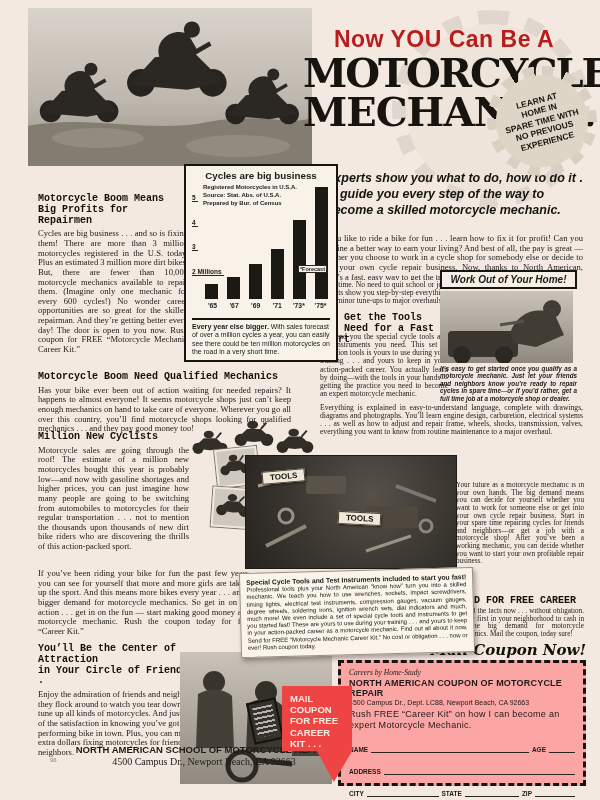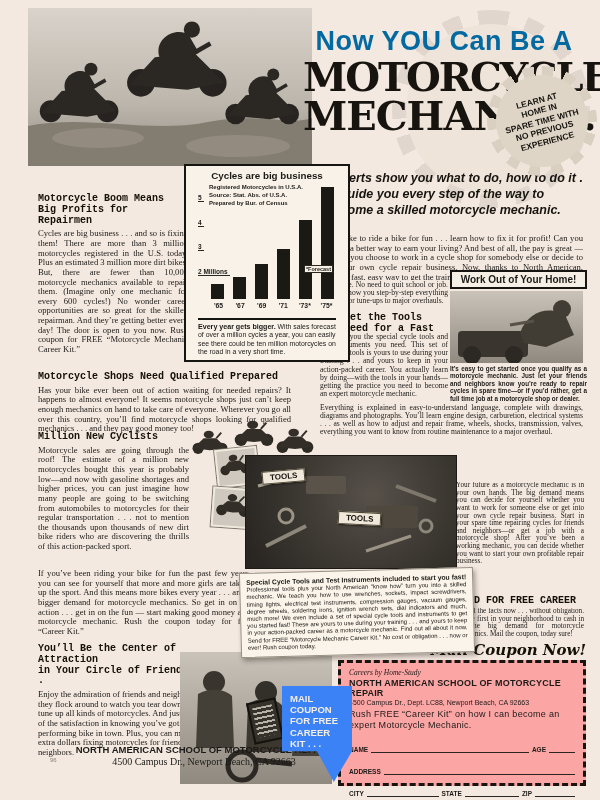--- a/index.html
+++ b/index.html
@@ -7,21 +7,21 @@
   .page{position:absolute;inset:0;background:#f4e9e1;}
   .pre{white-space:pre-line;}
   .jus{text-align:justify;}
 
   
   .hero{position:absolute;left:28px;top:8px;width:284px;height:158px;}
   .gear-deco{position:absolute;left:392px;top:10px;width:198px;height:198px;border-radius:50%;
     background:repeating-conic-gradient(rgba(90,80,70,.12) 0deg 11deg, transparent 11deg 22deg);z-index:0;}
   .gear-deco::after{content:"";position:absolute;inset:14px;border-radius:50%;background:#efe4da;}
   .title-block{position:absolute;left:303px;top:26px;width:282px;text-align:center;z-index:2;}
-  .kicker{font-weight:bold;font-size:27px;letter-spacing:.5px;color:#0369a1;}
+  .kicker{font-weight:bold;font-size:23px;letter-spacing:.5px;color:#b91c1c;}
   .big1{font-family:"DejaVu Serif",serif;font-weight:bold;font-size:40px;line-height:.98;letter-spacing:-2px;color:#17140f;}
   .big2{font-family:"DejaVu Serif",serif;font-weight:bold;font-size:40px;line-height:.98;letter-spacing:-1px;color:#17140f;}
   .burst{position:absolute;left:487px;top:66px;width:110px;height:110px;z-index:3;}
   .burst .teeth{position:absolute;inset:0;border-radius:50%;
     background:repeating-conic-gradient(#d9d0c2 0deg 13deg, transparent 13deg 26deg);}
   .burst .disc{position:absolute;inset:9px;border-radius:50%;background:#ded5c7;}
   .burst .btxt{position:absolute;inset:0;display:flex;align-items:center;justify-content:center;
     transform:rotate(-15deg);font-weight:bold;font-size:8.5px;line-height:1.22;text-align:center;color:#17140f;}
   .intro{position:absolute;left:326px;top:170px;width:258px;font-weight:bold;font-style:italic;
     font-size:12.5px;line-height:1.28;color:#17140f;}
@@ -35,42 +35,42 @@
   .sec-boom{position:absolute;left:38px;top:194px;width:150px;}
   .sec-shops{position:absolute;left:38px;top:372px;width:253px;}
   .sec-million{position:absolute;left:38px;top:432px;width:151px;}
   .sec-girls{position:absolute;left:38px;top:566px;width:213px;}
   .sec-friends{position:absolute;left:38px;top:644px;width:180px;}
   .sec-friends h3{text-align:left;}
   .sec-friends .body-sm{width:172px;}
   .sec-boom .body-sm,.sec-shops .body-sm,.sec-million .body-sm,.sec-girls .body-sm,.sec-friends .body-sm{margin-top:3px;}
 
   
-  .chart-box{position:absolute;left:184px;top:164px;width:138px;border:2px solid #171511;background:#f8f2e9;z-index:2;padding:3px 12px 4px;}
+  .chart-box{position:absolute;left:184px;top:164px;width:138px;border:2px solid #171511;background:#f8f2e9;z-index:2;padding:3px 6px 4px;}
   .chart-title{font-weight:bold;font-size:9.8px;text-align:center;margin:1px 0 2px;}
   .chart-plot{position:relative;height:132px;}
   .chart-bars{position:absolute;left:13px;right:2px;bottom:16px;top:0;display:flex;align-items:flex-end;justify-content:space-between;}
   .bar{width:13px;background:#1b1914;}
   .chart-xl{position:absolute;left:13px;right:2px;bottom:0;height:13px;display:flex;justify-content:space-between;}
   .xlab{width:15px;text-align:center;font-weight:bold;font-size:6.8px;}
   .ytick{position:absolute;left:0;font-weight:bold;font-size:6.5px;white-space:nowrap;border-bottom:1px solid #2a2620;padding-right:2px;}
   .forecast{position:absolute;right:3px;bottom:42px;background:#f6f0e6;border:1px solid #2a2620;font-size:5.5px;font-weight:bold;padding:0 1px;}
   .src-note{position:absolute;left:11px;top:1px;width:96px;font-weight:bold;font-size:6px;line-height:1.3;}
   .chart-cap{border-top:2px solid #171511;margin-top:3px;padding-top:3px;font-size:6.9px;line-height:1.18;}
   .chart-cap b{font-size:7.1px;}
 
   
   .p1-wide{position:absolute;left:320px;top:234px;width:263px;height:46px;overflow:hidden;}
   .p1-narrow{position:absolute;left:320px;top:281px;width:128px;}
   .tools-head{position:absolute;left:320px;top:313px;width:140px;}
   .tools-body{position:absolute;left:320px;top:333px;width:128px;height:68px;overflow:hidden;}
   .explained{position:absolute;left:320px;top:404px;width:263px;height:48px;overflow:hidden;}
 
   
-  .home-box{position:absolute;left:450px;top:270px;width:137px;z-index:2;}
+  .home-box{position:absolute;left:440px;top:270px;width:137px;z-index:2;font-style:italic;}
   .home-head{border:2px solid #171511;background:#f6efe5;font-weight:bold;font-size:10px;text-align:center;padding:2px 0;}
   .home-photo{width:133px;height:72px;display:block;margin-top:2px;}
   .home-cap{font-weight:bold;font-size:6.3px;line-height:1.18;margin-top:2px;text-align:justify;}
 
   
   .start-head{position:absolute;left:456px;top:460px;width:128px;}
   .start-body{position:absolute;left:456px;top:482px;width:128px;height:110px;overflow:hidden;font-size:7.2px;line-height:1.06;font-family:"Liberation Serif",serif;}
   .send-head{position:absolute;left:456px;top:596px;width:130px;}
   .send-body{position:absolute;left:456px;top:608px;width:128px;height:34px;overflow:hidden;font-size:7.2px;line-height:1.06;font-family:"Liberation Serif",serif;}
   .mail-now{position:absolute;left:408px;top:641px;width:178px;text-align:right;
@@ -90,21 +90,21 @@
   .tools-card{position:absolute;left:240px;top:570px;width:220px;background:#faf4ea;border:1px solid #968f82;
     box-shadow:2px 3px 5px rgba(40,30,20,.4);transform:rotate(-1.5deg);padding:5px 6px;z-index:2;}
   .tools-card .cap{font-size:6px;line-height:1.2;text-align:justify;}
   .tools-card b{font-size:6.8px;}
 
   
   .people-photo{position:absolute;left:180px;top:652px;width:152px;height:132px;}
   .booklet{position:absolute;left:250px;top:700px;width:26px;height:38px;background:#35322c;border:2px solid #15130f;
     transform:rotate(-12deg);z-index:3;}
   .booklet .pgs{position:absolute;inset:4px 3px;background:repeating-linear-gradient(#d8d2c6 0 2px, transparent 2px 5px);opacity:.8;}
-  .bubble{position:absolute;left:282px;top:686px;width:70px;height:96px;background:#3b82f6;z-index:4;
+  .bubble{position:absolute;left:282px;top:686px;width:70px;height:96px;background:#ef4444;z-index:4;
     clip-path:polygon(0 0,100% 0,100% 68%,74% 100%,50% 68%,0 68%);}
   .bubble .btext{padding:7px 0 0 8px;color:#f3ede2;font-weight:bold;font-size:9.5px;line-height:1.18;}
   .coupon{position:absolute;left:338px;top:660px;width:248px;height:126px;border:3px dashed #181410;background:#fca5a5;z-index:3;
     padding:5px 8px;box-sizing:border-box;}
   .c-tag{font-family:"Liberation Serif",serif;font-style:italic;font-size:7.5px;}
   .c-school{font-weight:bold;font-size:9px;letter-spacing:.2px;margin-top:1px;}
   .c-addr{font-size:7px;margin-top:1px;}
   .c-offer{font-size:9px;letter-spacing:.3px;line-height:1.2;margin-top:3px;}
   .c-row{display:flex;align-items:flex-end;margin-top:13px;font-weight:bold;font-size:6.5px;}
   .c-row .lbl{margin-right:3px;}
@@ -208,25 +208,25 @@
       <div class="forecast">*Forecast</div>
       <div class="chart-xl">
           <span class="xlab">'65</span>
           <span class="xlab">'67</span>
           <span class="xlab">'69</span>
           <span class="xlab">'71</span>
           <span class="xlab">'73*</span>
           <span class="xlab">'75*</span>
         </div>
     </div>
-    <p class="chart-cap"><b>Every year gets bigger.</b><span> With sales forecast of over a million cycles a year, you can easily see there could be ten million motorcycles on the road in a very short time.</span></p>
+    <p class="chart-cap"><b>Every year else bigger.</b><span> With sales forecast of over a million cycles a year, you can easily see there could be ten million motorcycles on the road in a very short time.</span></p>
   </div>
 
   <div class="sec-shops">
-    <h3>Motorcycle Shops Need Qualified Prepared</h3>
+    <h3>Motorcycle Boom Need Qualified Mechanics</h3>
     <p class="body-sm jus">Has your bike ever been out of action waiting for needed repairs? It happens to almost everyone! It seems motorcycle shops just can’t keep enough mechanics on hand to take care of everyone. Wherever you go all over this country, you’ll find motorcycle shops looking for qualified mechanics . . . and they pay good money too!</p>
   </div>
 
   <div class="sec-million">
     <h3>Million New Cyclists</h3>
     <p class="body-sm jus">Motorcycle sales are going through the roof! The estimate of a million new motorcycles bought this year is probably low—and now with gasoline shortages and higher prices, you can just imagine how many people are going to be switching from automobiles to motorcycles for their regular transportation . . . not to mention the thousands upon thousands of new dirt bike riders who are discovering the thrills of this action-packed sport.</p>
   </div>
 
   <svg class="bike-row" viewBox="0 0 126 58">
     <use href="#bikeS" x="0" y="14" width="40" height="28"></use>
@@ -320,21 +320,21 @@
   <div class="bubble">
     <div class="btext pre">MAIL
 COUPON
 FOR FREE
 CAREER
 KIT . . .</div>
   </div>
 
   <div class="coupon">
     <div class="c-tag">Careers by Home-Study</div>
-    <div class="c-school">NORTH AMERICAN SCHOOL OF MOTORCYCLE REPAIR</div>
+    <div class="c-school">NORTH AMERICAN COUPON OF MOTORCYCLE REPAIR</div>
     <div class="c-addr">4500 Campus Dr., Dept. LC88, Newport Beach, CA 92663</div>
     <div class="c-offer">Rush FREE “Career Kit” on how I can become an expert Motorcycle Mechanic.</div>
     <div class="c-row">
       <span class="lbl">NAME</span>
       <span class="cline f1"></span>
       <span class="lbl2">AGE</span>
       <span class="cline w28"></span>
     </div>
     <div class="c-row">
       <span class="lbl">ADDRESS</span>

